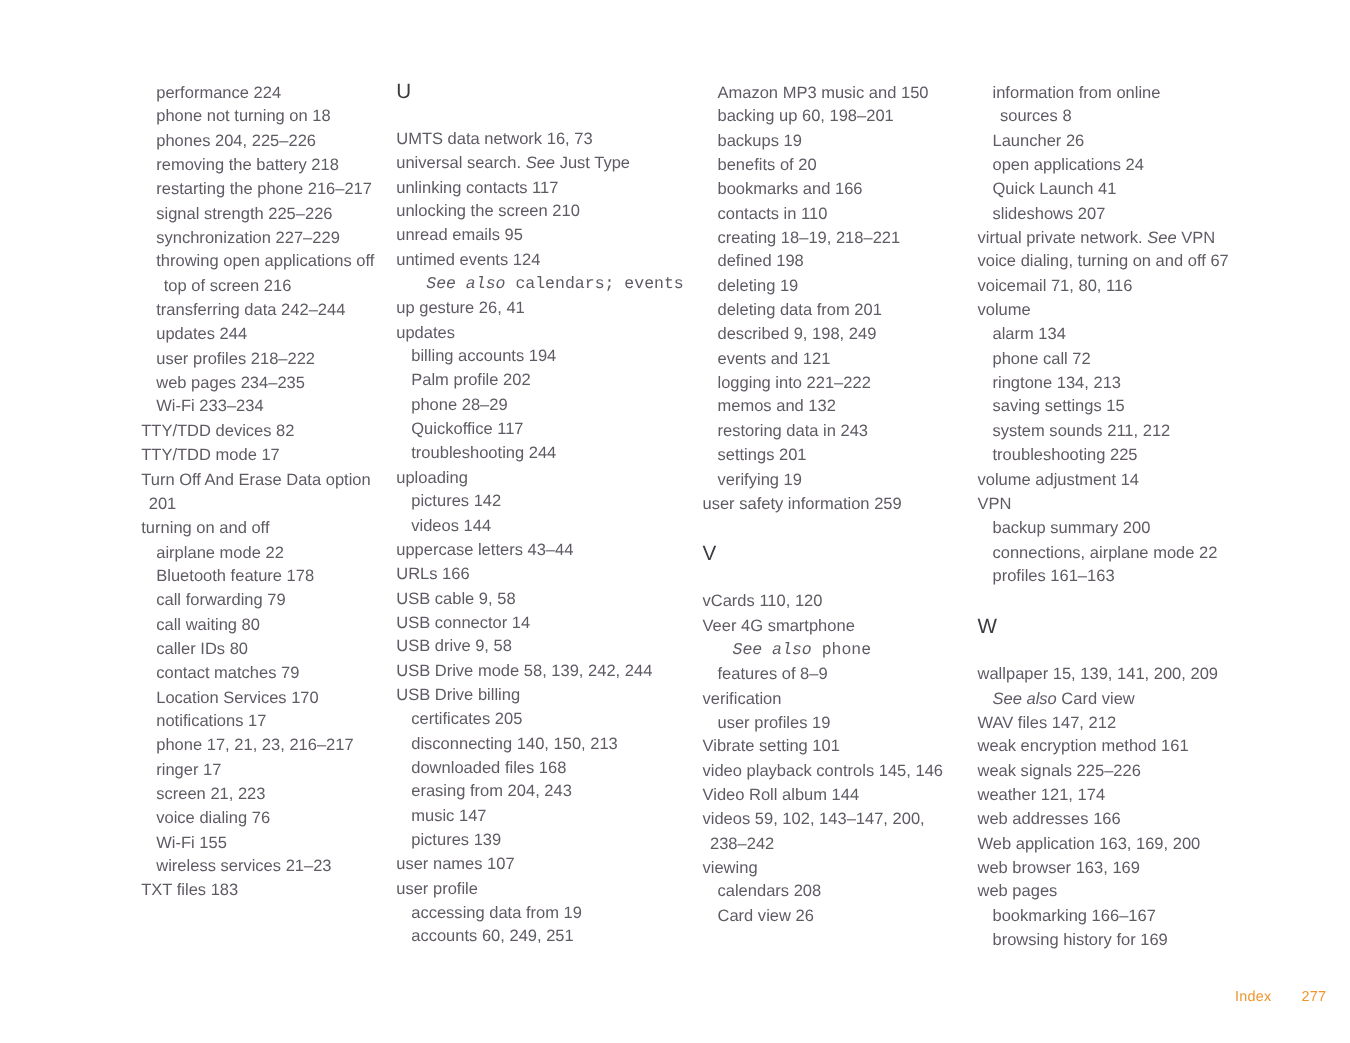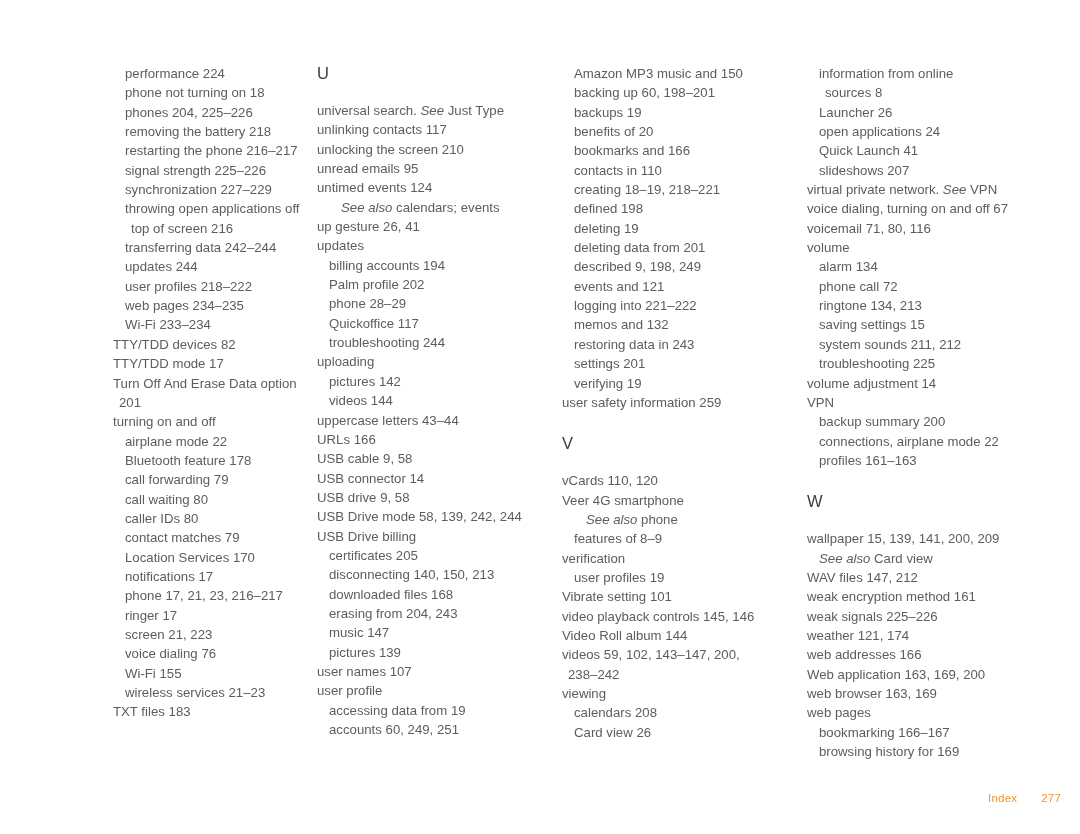--- a/index.html
+++ b/index.html
@@ -28,21 +28,21 @@
     height: 834px;
   }
   .column {
     position: absolute;
     top: 64px;
     width: 232px;
   }
   .col-1 { left: 77px; margin-left: 36px; }
   .col-2 { left: 317px; }
   .col-3 { left: 562px; }
-  .col-4 { left: 807px; }
+  .col-4 { left: 782px; }
 
   .letter-heading {
     font-size: 16.5px;
     line-height: 19px;
     color: #3d3a40;
     font-weight: 400;
     letter-spacing: 0.2px;
     margin: 0;
     padding: 0;
   }
@@ -58,21 +58,21 @@
     line-height: 19.35px;
     color: #5f5a63;
     white-space: nowrap;
     letter-spacing: 0.01px;
     margin: 0;
   }
   .lvl-0 { padding-left: 0px; }
   .lvl-1 { padding-left: 12px; }
   .cont-0 { padding-left: 6px; }
   .cont-1 { padding-left: 18px; }
-  .see-also { padding-left: 24px; }
+  .see-also { padding-left: 24px; font-family: Liberation Mono, monospace; }
   .see-also-1 { padding-left: 12px; }
   .see-also em,
   .see-also-1 em {
     font-style: italic;
   }
 
   .footer {
     position: absolute;
     left: 14px;
     top: 791px;
@@ -131,20 +131,21 @@
         <div class="entry lvl-1">ringer 17</div>
         <div class="entry lvl-1">screen 21, 223</div>
         <div class="entry lvl-1">voice dialing 76</div>
         <div class="entry lvl-1">Wi-Fi 155</div>
         <div class="entry lvl-1">wireless services 21–23</div>
         <div class="entry lvl-0">TXT files 183</div>
       </div>
     <div class="column col-2">
         <div class="letter-heading">U</div>
         <div class="letter-gap"></div>
+        <div class="entry lvl-0">UMTS data network 16, 73</div>
         <div class="entry lvl-0">universal search. <em>See</em> Just Type</div>
         <div class="entry lvl-0">unlinking contacts 117</div>
         <div class="entry lvl-0">unlocking the screen 210</div>
         <div class="entry lvl-0">unread emails 95</div>
         <div class="entry lvl-0">untimed events 124</div>
         <div class="entry see-also"><em>See also</em> calendars; events</div>
         <div class="entry lvl-0">up gesture 26, 41</div>
         <div class="entry lvl-0">updates</div>
         <div class="entry lvl-1">billing accounts 194</div>
         <div class="entry lvl-1">Palm profile 202</div>

